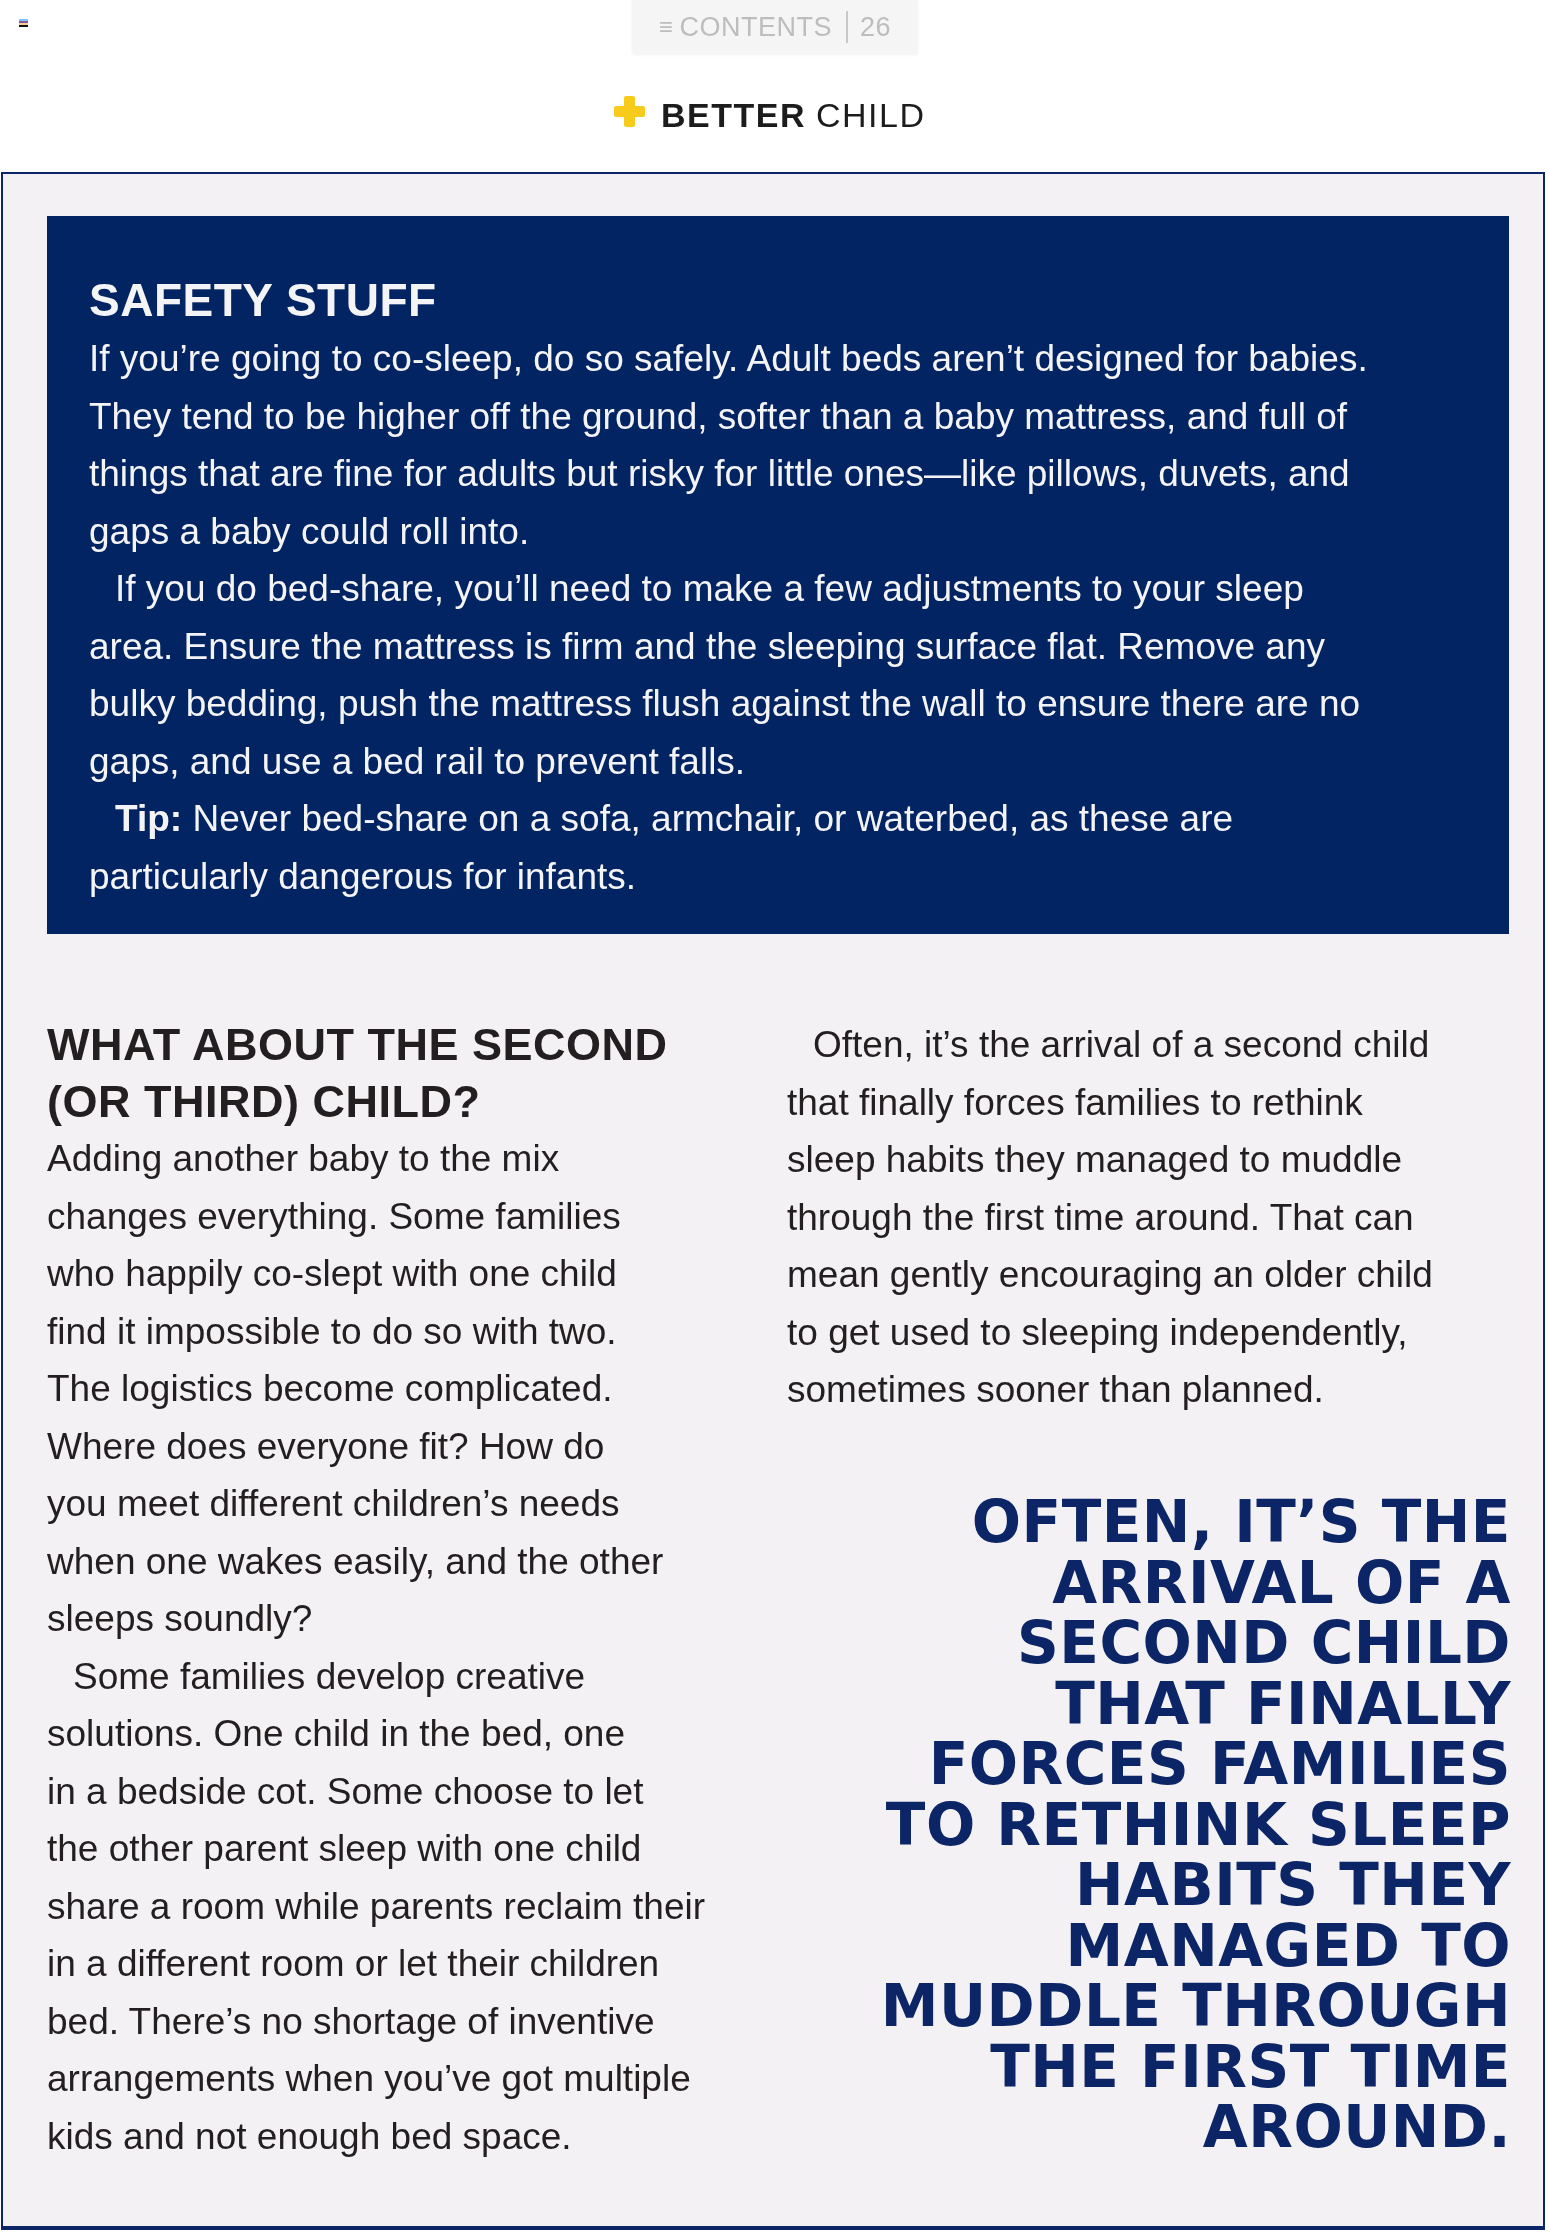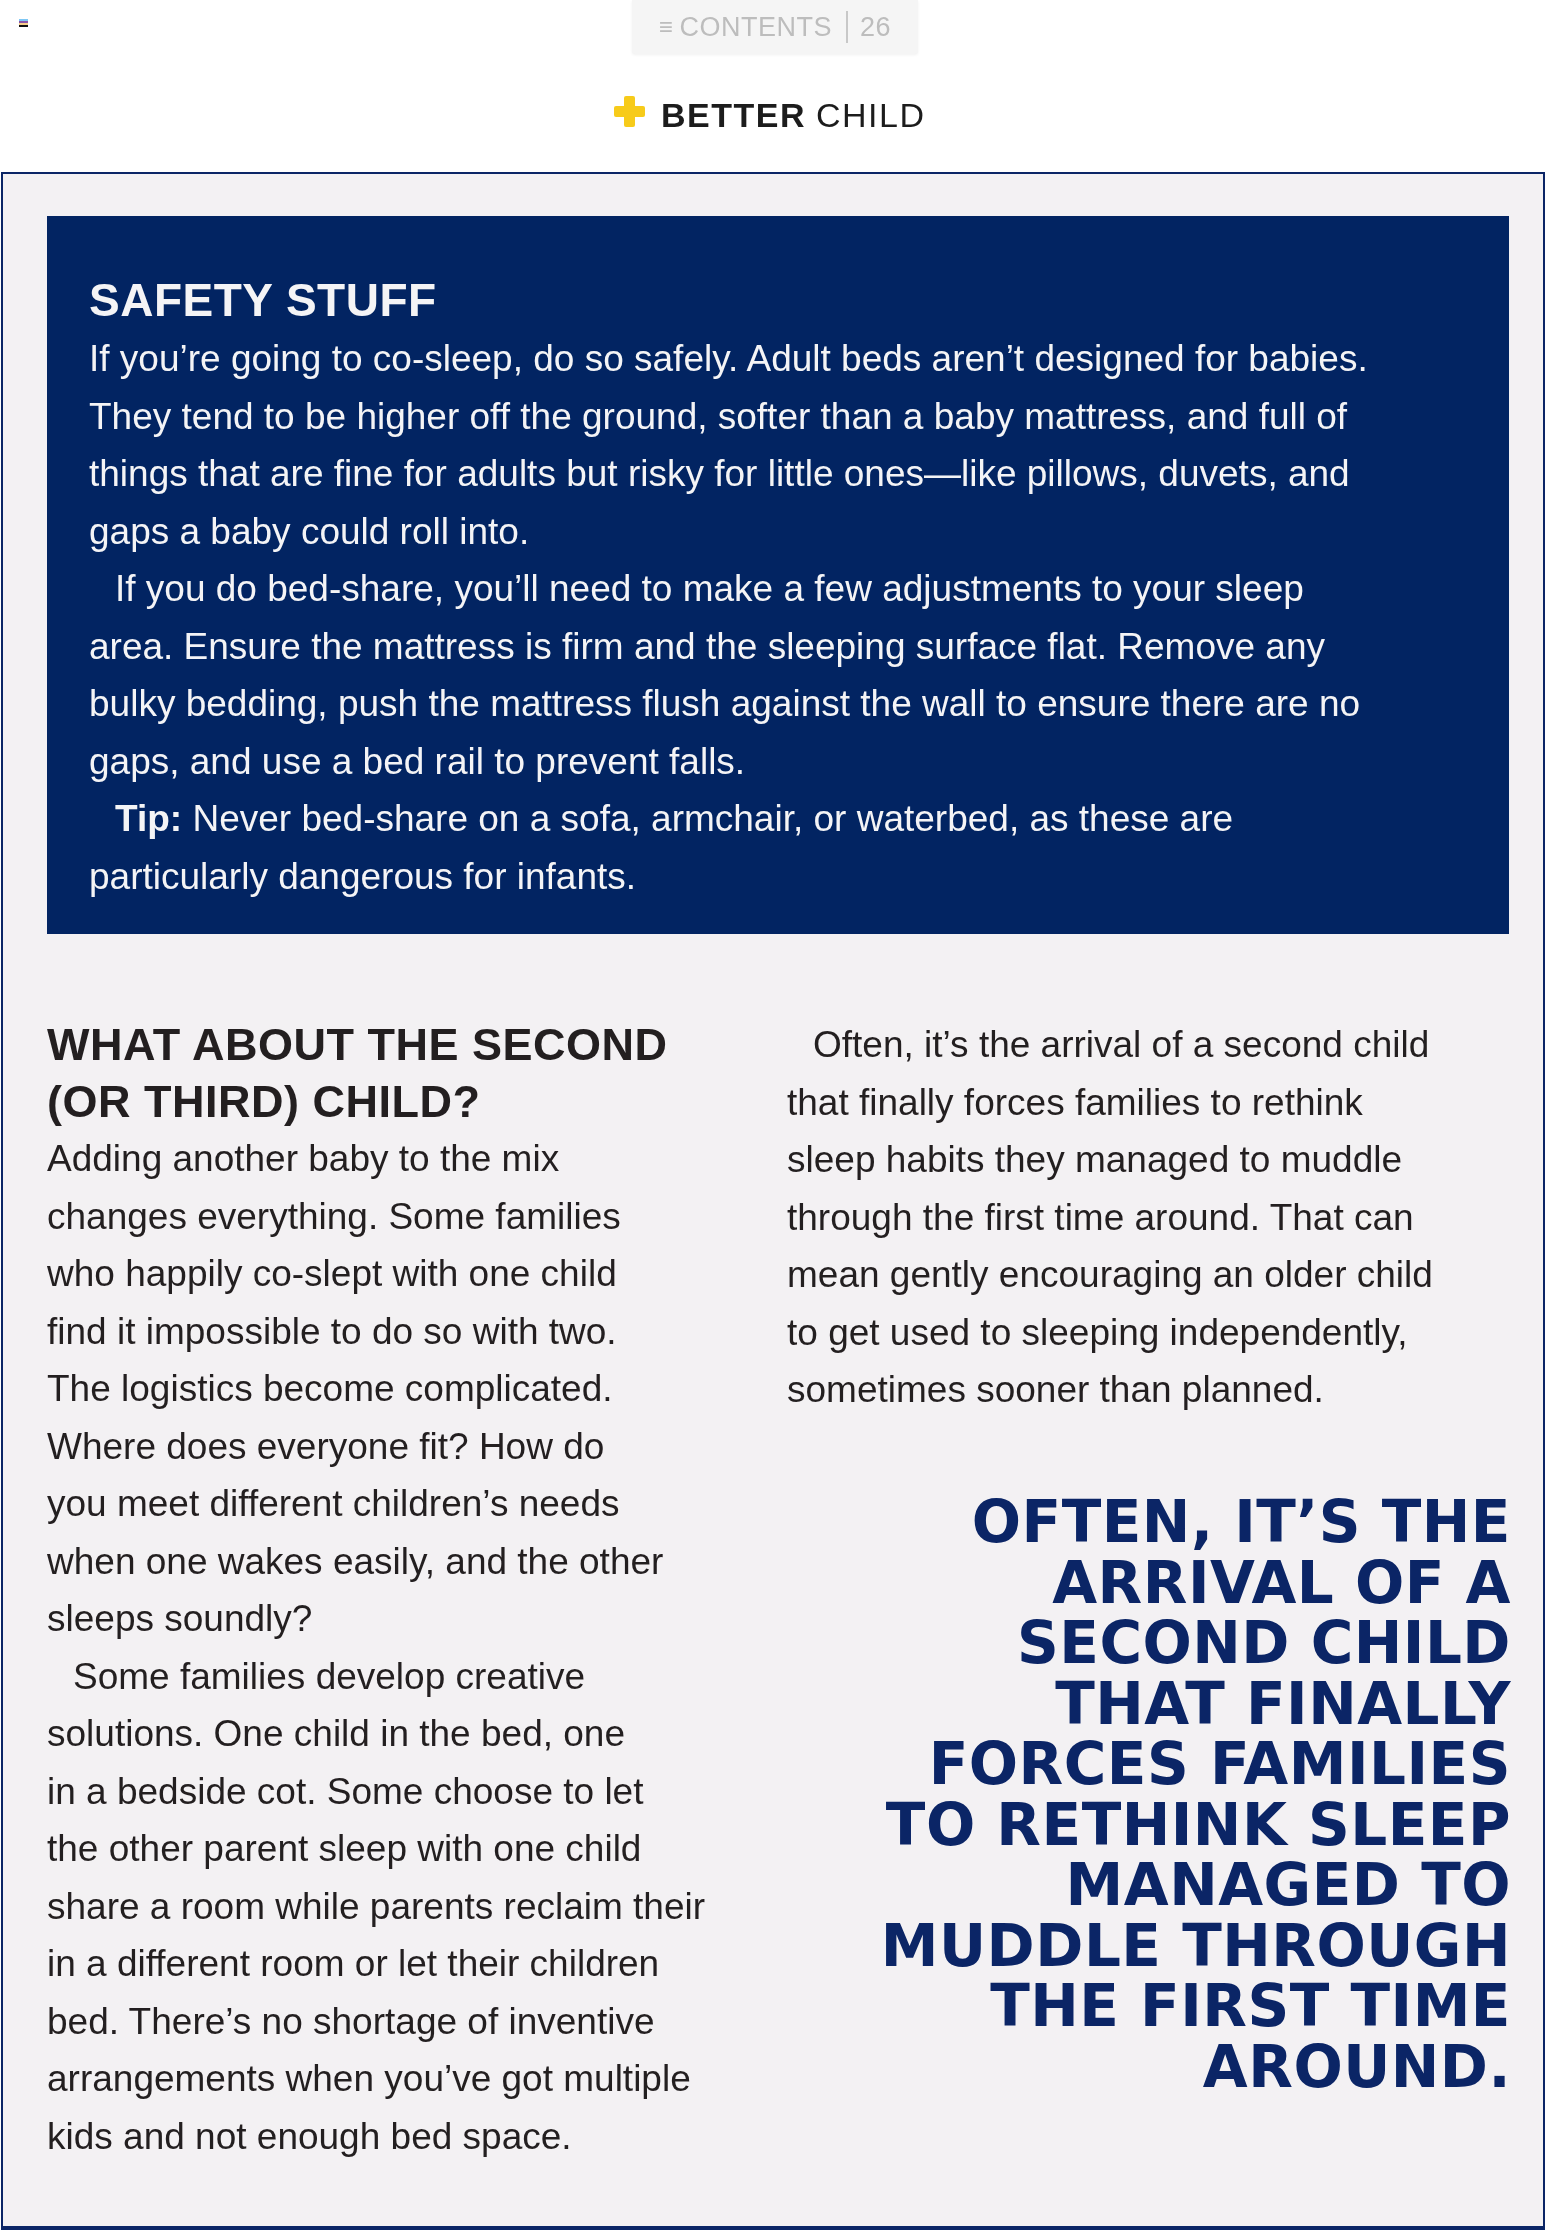--- a/index.html
+++ b/index.html
@@ -133,18 +133,19 @@
     <span class="line">sometimes sooner than planned.</span>
   </div>
 
   <div class="pull-quote">
     <span class="line">OFTEN, IT’S THE</span>
     <span class="line">ARRIVAL OF A</span>
     <span class="line">SECOND CHILD</span>
     <span class="line">THAT FINALLY</span>
     <span class="line">FORCES FAMILIES</span>
     <span class="line">TO RETHINK SLEEP</span>
+    <span class="line">HABITS THEY</span>
     <span class="line">MANAGED TO</span>
     <span class="line">MUDDLE THROUGH</span>
     <span class="line">THE FIRST TIME</span>
     <span class="line">AROUND.</span>
   </div>
 </div>
 
 </body></html>

